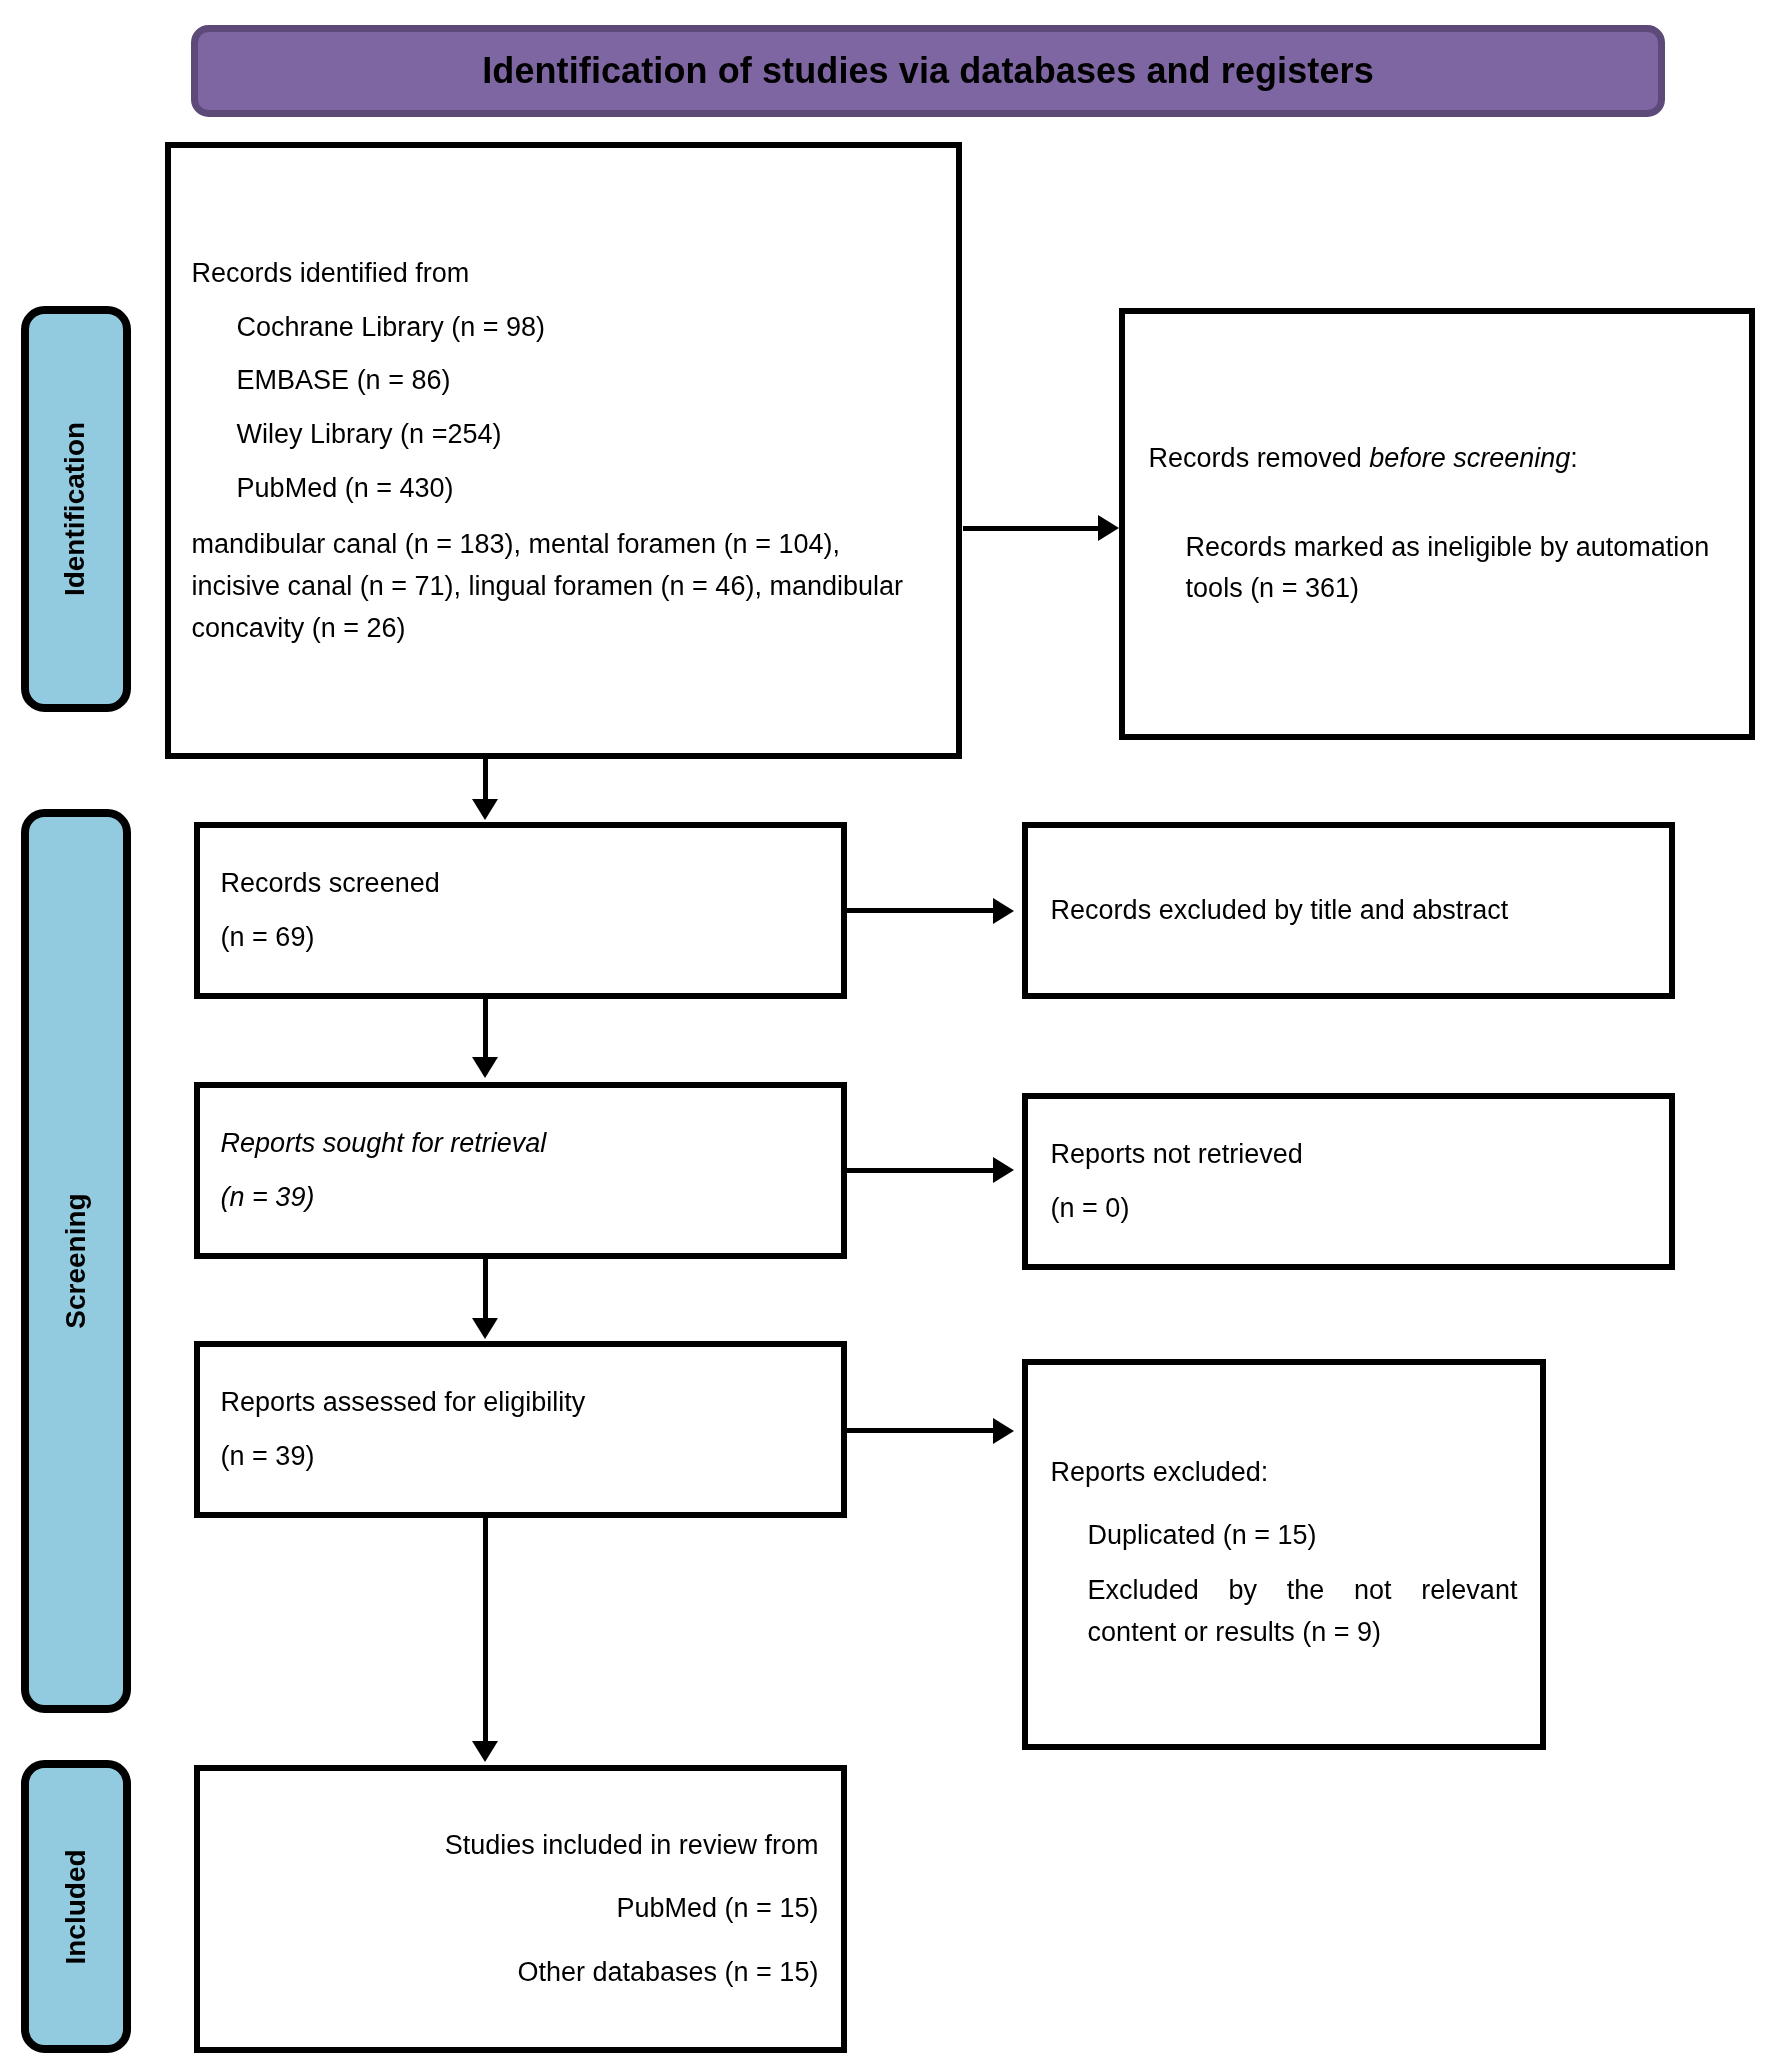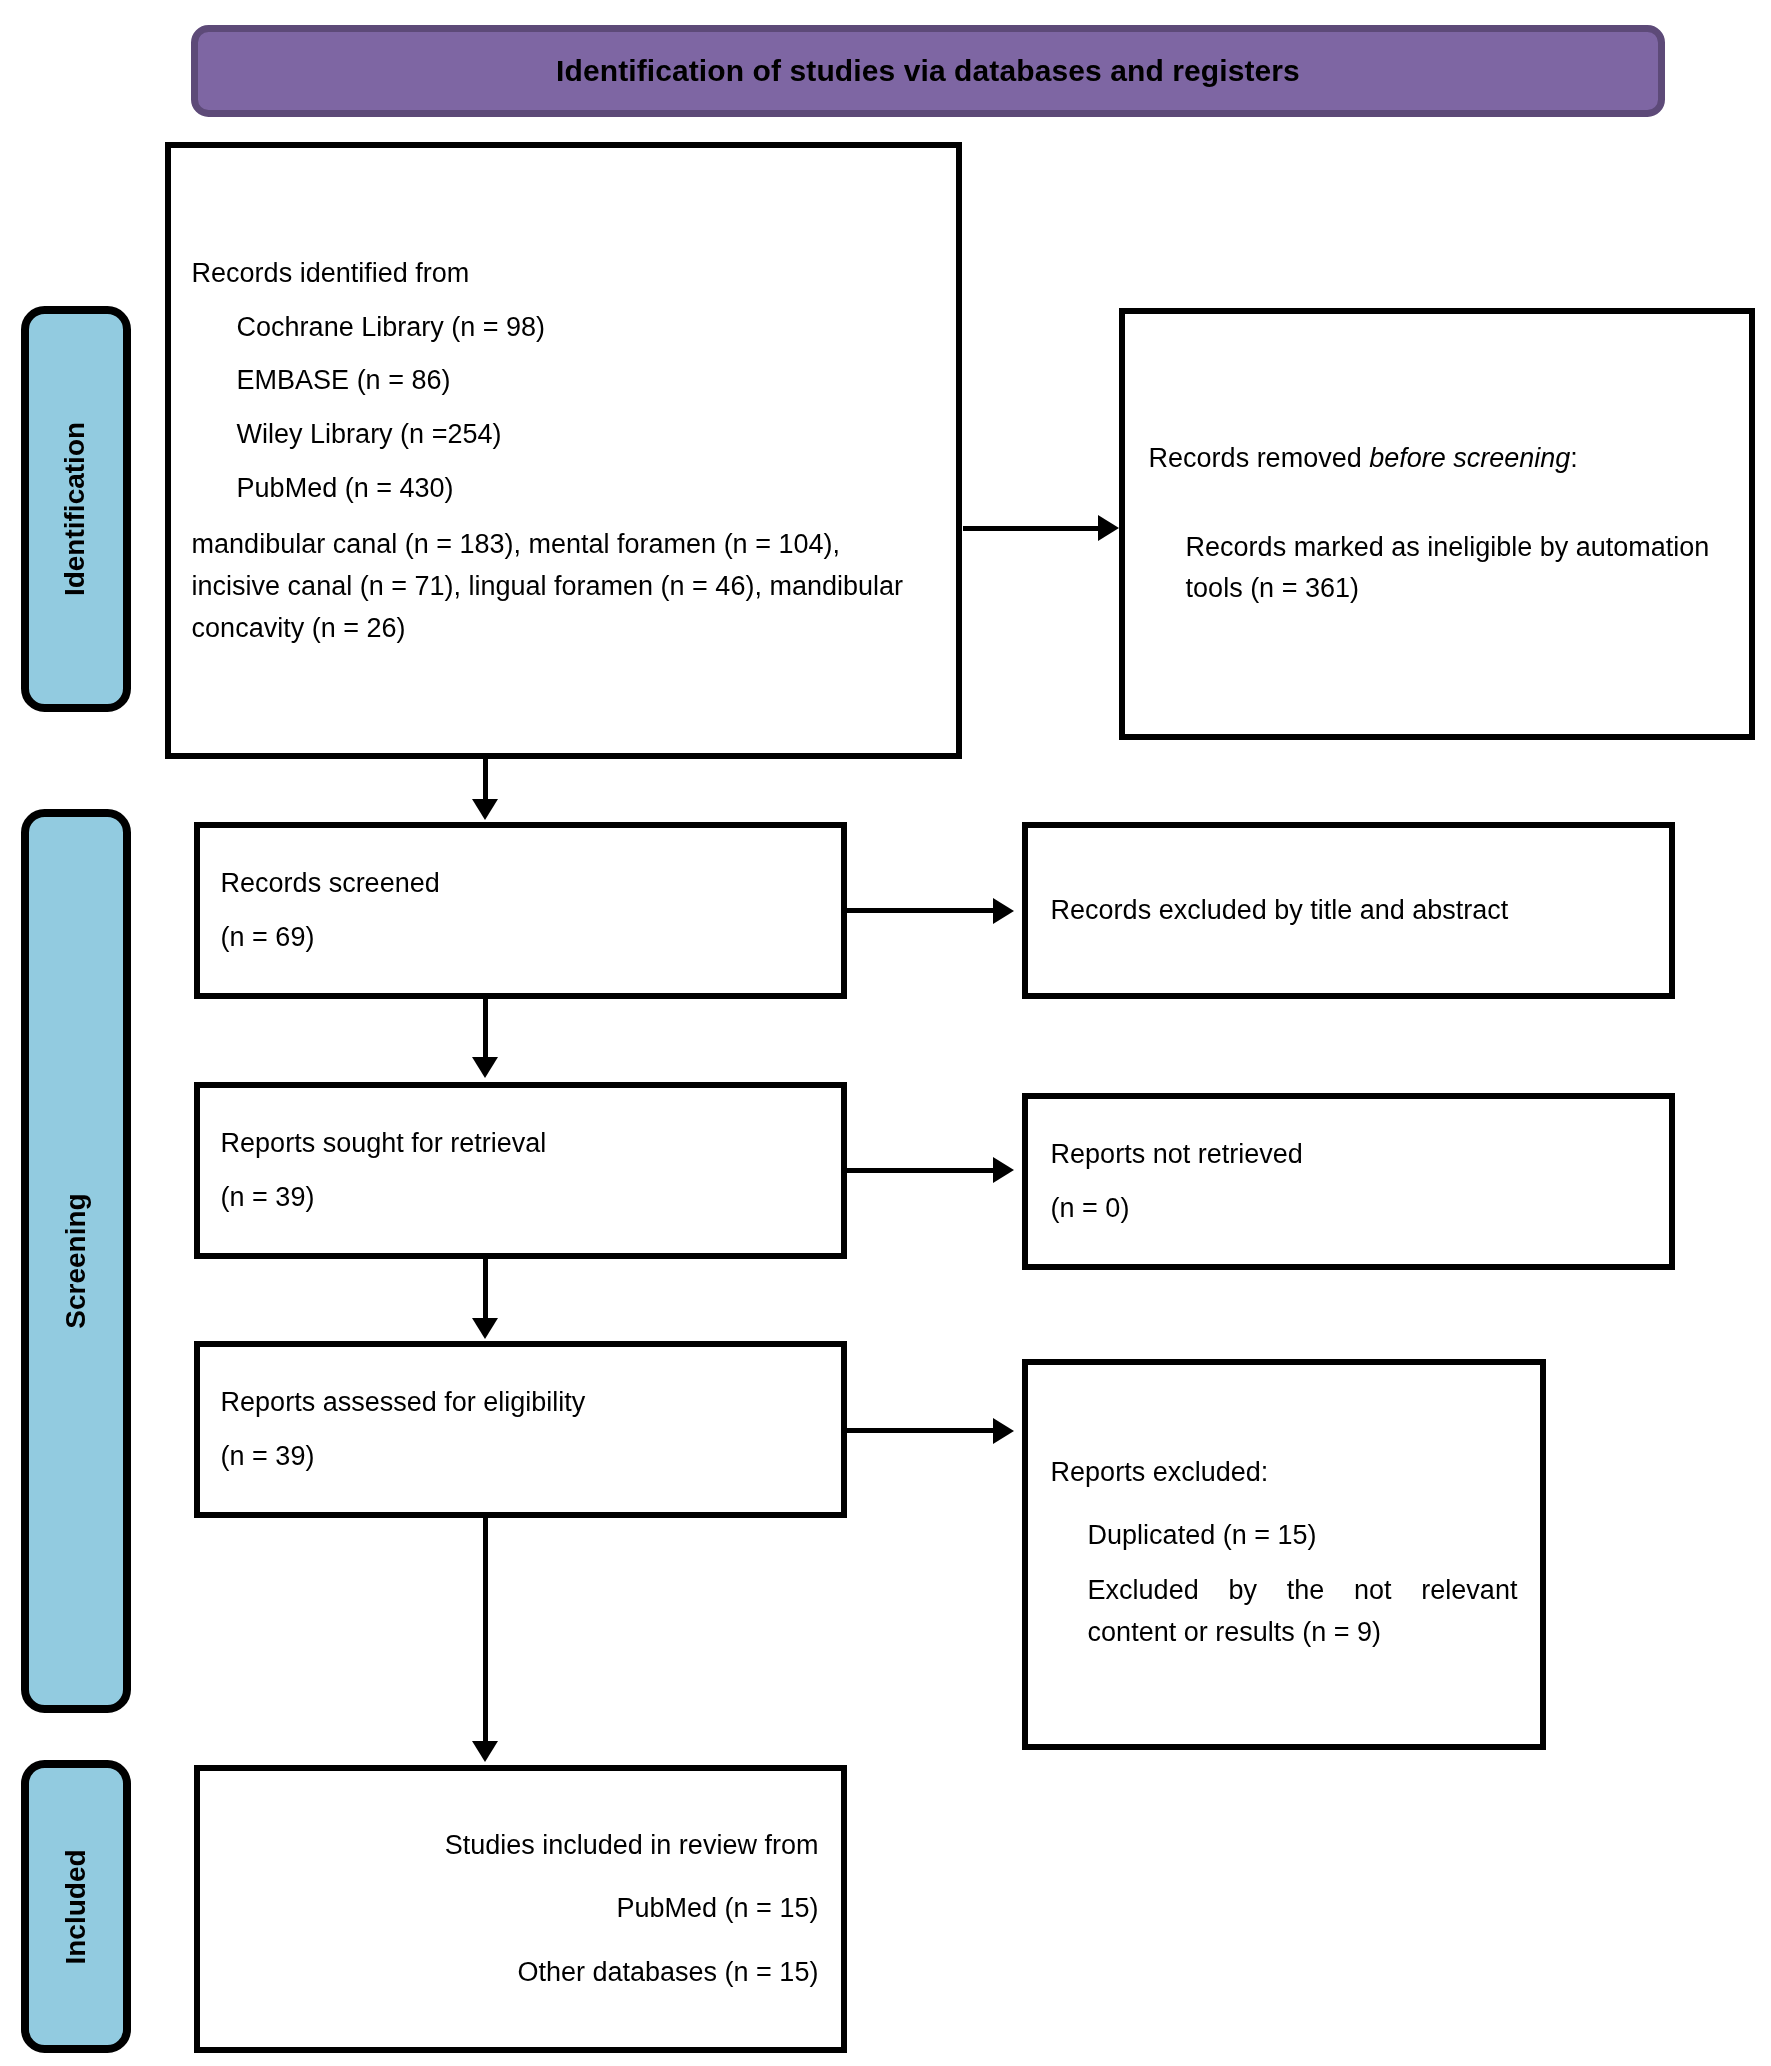--- a/index.html
+++ b/index.html
@@ -27,21 +27,21 @@
     height: 92px;
     background: #7e66a3;
     border: 7.2px solid #5d4a78;
     border-radius: 17.5px;
     box-sizing: border-box;
     display: flex;
     align-items: center;
     justify-content: center;
   }
   .header-banner .title {
-    font-size: 30px;
+    font-size: 36px;
     font-weight: bold;
     color: #000000;
     letter-spacing: 0.1px;
     text-align: center;
   }
 
   
   .stage-pill {
     position: absolute;
     background: #92cbe0;
@@ -182,21 +182,21 @@
   <div class="conn-h" style="left:847px; top:908px; width:149px;"></div>
   <div class="arrow-right" style="left:993px; top:898px;"></div>
 
   <div class="flow-box" style="left:1022px; top:822px; width:653px; height:177px; padding:17.5px 22.6px;">
     <div class="line justify" style="line-height:1.60;">Records excluded by title and abstract</div>
   </div>
 
   <div class="conn-v" style="left:483px; top:999px; height:62px;"></div>
   <div class="arrow-down" style="left:472px; top:1057px;"></div>
 
-  <div class="flow-box" style="left:194px; top:1082px; width:653px; height:177px;">
+  <div class="flow-box" style="left:194px; top:1082px; width:653px; height:177px;font-style:italic;">
     <div class="line">Reports sought for retrieval</div>
     <div class="line gap">(n = 39)</div>
   </div>
 
   <div class="conn-h" style="left:847px; top:1168px; width:149px;"></div>
   <div class="arrow-right" style="left:993px; top:1157px;"></div>
 
   <div class="flow-box" style="left:1022px; top:1093px; width:653px; height:177px; padding:17.5px 22.6px;">
     <div class="line">Reports not retrieved</div>
     <div class="line gap">(n = 0)</div>

